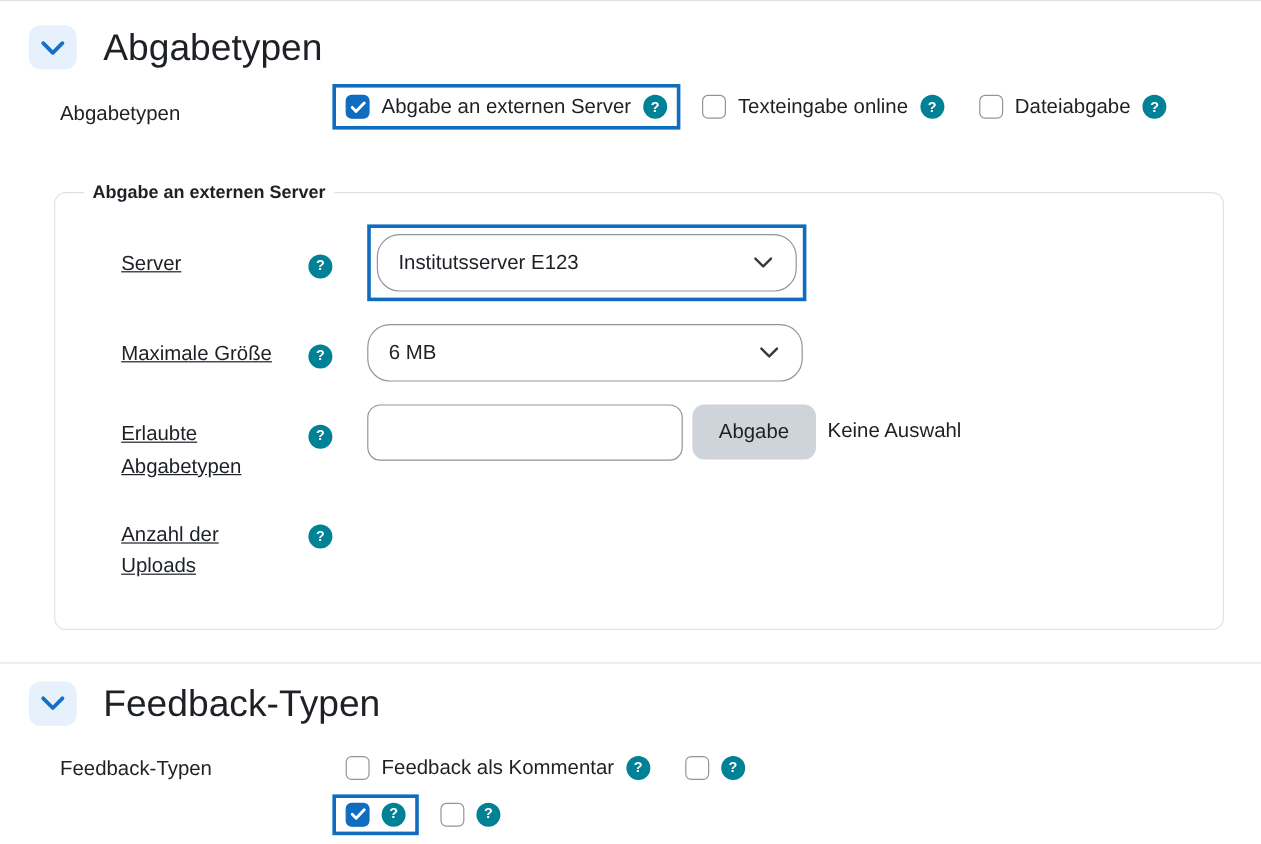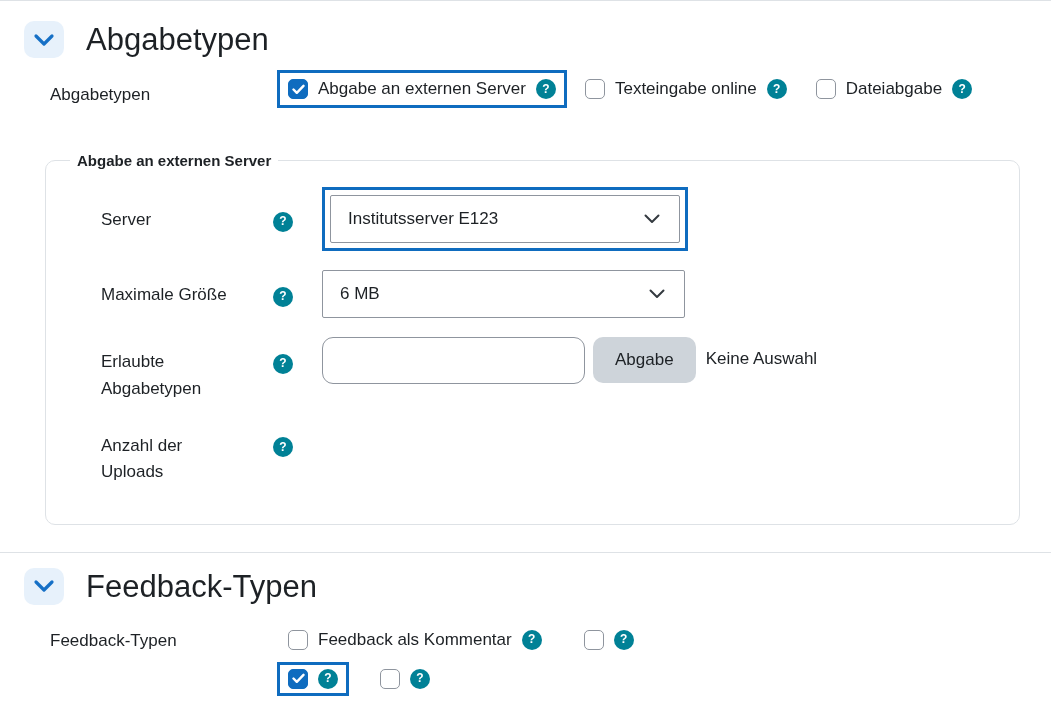--- a/index.html
+++ b/index.html
@@ -17,21 +17,21 @@
     background:#e7f1fb; border-radius:10px;
     display:flex; align-items:center; justify-content:center; padding:0;
   }
   .sec-title { margin:0; font-size:31px; font-weight:400; color:#1d2125; }
 
   .form-row { display:flex; margin-top:9px; }
   .col-label { flex:0 0 277px; padding:13px 10px 0 50px; }
   .col-content { flex:1 1 auto; display:flex; flex-wrap:wrap; align-items:flex-start; column-gap:7px; }
   .col-content.stacked { display:block; padding-top:0; }
 
-  .cb-row { display:flex; align-items:center; flex-wrap:wrap; column-gap:20px; margin-bottom:3px; }
+  .cb-row { display:flex; align-items:center; flex-wrap:wrap; column-gap:7px; margin-bottom:3px; }
 
   .cb-item {
     display:inline-flex; align-items:center; gap:10px;
     padding:4px 8px; border:3px solid transparent; cursor:pointer;
   }
   .cb-item.highlighted { border-color:#0f6cbf; }
   .cb {
     width:20px; height:20px; flex:none;
     border:1px solid #8f959e; border-radius:5px; background:#fff;
     display:flex; align-items:center; justify-content:center;
@@ -49,28 +49,28 @@
     margin:42px 31px 0 45px; padding:16px 0 38px 0;
     border:1px solid #dee2e6; border-radius:10px;
   }
   legend.subsection-legend {
     margin-left:24px; padding:0 7px;
     font-size:15px; font-weight:700; color:#1d2125;
   }
 
   .frow { display:flex; align-items:flex-start; padding-left:55px; margin-bottom:19px; }
   .frow:last-child { margin-bottom:0; }
-  .f-label { width:132px; flex:none; margin-right:40px; padding-top:12px; line-height:1.55; }
+  .f-label { width:132px; flex:none; margin-right:24px; padding-top:12px; line-height:1.55;text-decoration:underline; }
   .f-help  { width:49px; flex:none; padding-top:13px; }
   .frow.offset .f-label, .frow.offset .f-help { padding-top:20px; }
   .frow.offset .f-help { padding-top:21px; }
 
   .select {
     position:relative; height:48px; background:#fff;
-    border:1px solid #8f959e; border-radius:2px;
+    border:1px solid #8f959e; border-radius:19px;
     display:flex; align-items:center;
     padding:0 46px 0 17px; font-size:17px; color:#1d2125; cursor:pointer;
   }
   .select .chev { position:absolute; right:19px; top:50%; margin-top:-5px; }
   .w-server { width:350px; }
   .w-size   { width:363px; }
   .w-count  { width:188px; }
 
   .select-highlight { display:inline-block; border:3px solid #0f6cbf; padding:5px; }
 

